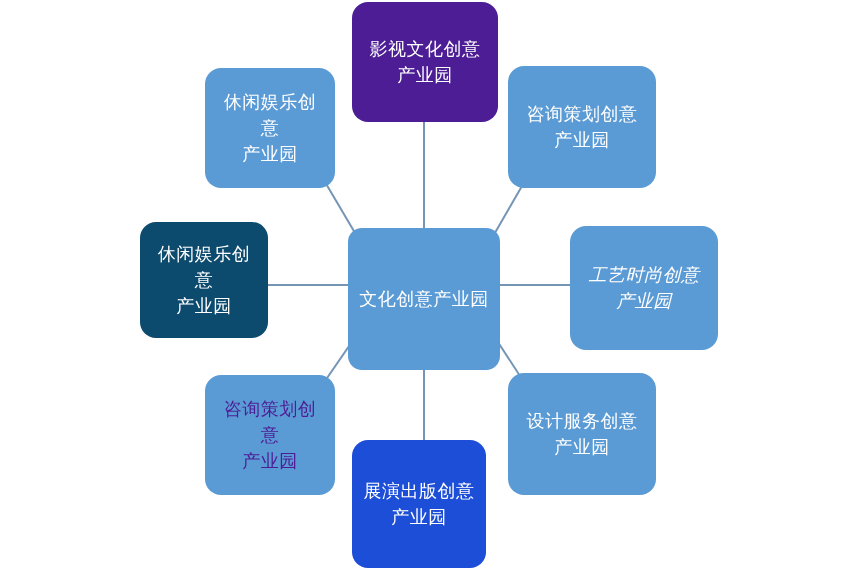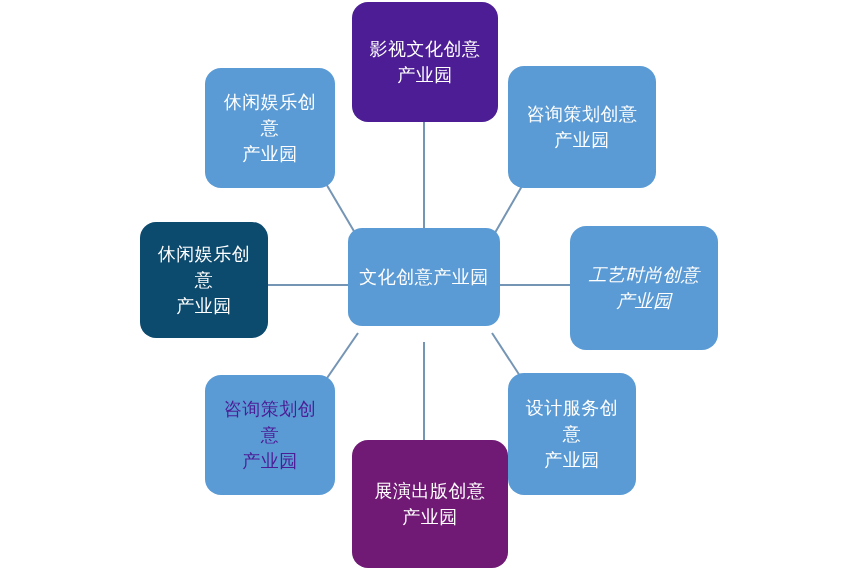--- a/index.html
+++ b/index.html
@@ -60,21 +60,21 @@
       <line x1="424" y1="228" x2="424" y2="122" stroke="#7595B5" stroke-width="2"></line>
       <line x1="424" y1="342" x2="424" y2="440" stroke="#7595B5" stroke-width="2"></line>
       <line x1="348" y1="285" x2="268" y2="285" stroke="#7595B5" stroke-width="2"></line>
       <line x1="500" y1="285" x2="570" y2="285" stroke="#7595B5" stroke-width="2"></line>
       <line x1="358" y1="238" x2="325" y2="182" stroke="#7595B5" stroke-width="2"></line>
       <line x1="492" y1="238" x2="522" y2="186" stroke="#7595B5" stroke-width="2"></line>
       <line x1="358" y1="333" x2="325" y2="381" stroke="#7595B5" stroke-width="2"></line>
       <line x1="492" y1="333" x2="522" y2="379" stroke="#7595B5" stroke-width="2"></line>
     </svg>
 
-  <div class="node node-center" id="node-center" style="left: 348px; top: 228px; width: 152px; height: 98px; background: rgb(91, 155, 213); color: rgb(255, 255, 255);">
+  <div class="node node-center" id="node-center" style="left: 348px; top: 228px; width: 152px; height: 142px; background: rgb(91, 155, 213); color: rgb(255, 255, 255);">
     <span class="node-label">文化创意产业园</span>
   </div>
 
   <div class="node" id="node-0" style="left: 352px; top: 2px; width: 146px; height: 120px; background: #4c1d95; color: rgb(255, 255, 255);">
     <span class="node-label">影视文化创意
 产业园</span>
   </div>
 
   <div class="node" id="node-1" style="left: 508px; top: 66px; width: 148px; height: 122px; background: rgb(91, 155, 213); color: rgb(255, 255, 255);">
     <span class="node-label">咨询策划创意
@@ -89,28 +89,28 @@
   <div class="node" id="node-3" style="left: 570px; top: 226px; width: 148px; height: 124px; background: rgb(91, 155, 213); color: rgb(255, 255, 255); font-style: italic;">
     <span class="node-label">工艺时尚创意
 产业园</span>
   </div>
 
   <div class="node" id="node-4" style="left: 140px; top: 222px; width: 128px; height: 116px; background: #0c4a6e; color: rgb(255, 255, 255);">
     <span class="node-label">休闲娱乐创意
 产业园</span>
   </div>
 
-  <div class="node" id="node-5" style="left: 508px; top: 373px; width: 128px; height: 122px; background: rgb(91, 155, 213); color: rgb(255, 255, 255);">
+  <div class="node" id="node-5" style="left: 508px; top: 373px; width: 148px; height: 122px; background: rgb(91, 155, 213); color: rgb(255, 255, 255);">
     <span class="node-label">设计服务创意
 产业园</span>
   </div>
 
   <div class="node" id="node-6" style="left: 205px; top: 375px; width: 130px; height: 120px; background: rgb(91, 155, 213); color: #4c1d95;">
     <span class="node-label">咨询策划创意
 产业园</span>
   </div>
 
-  <div class="node" id="node-7" style="left: 352px; top: 440px; width: 156px; height: 128px; background: #701a75; color: rgb(255, 255, 255);">
+  <div class="node" id="node-7" style="left: 352px; top: 440px; width: 134px; height: 128px; background: #1d4ed8; color: rgb(255, 255, 255);">
     <span class="node-label">展演出版创意
 产业园</span>
   </div>
 
 </div>
 
 </body></html>

